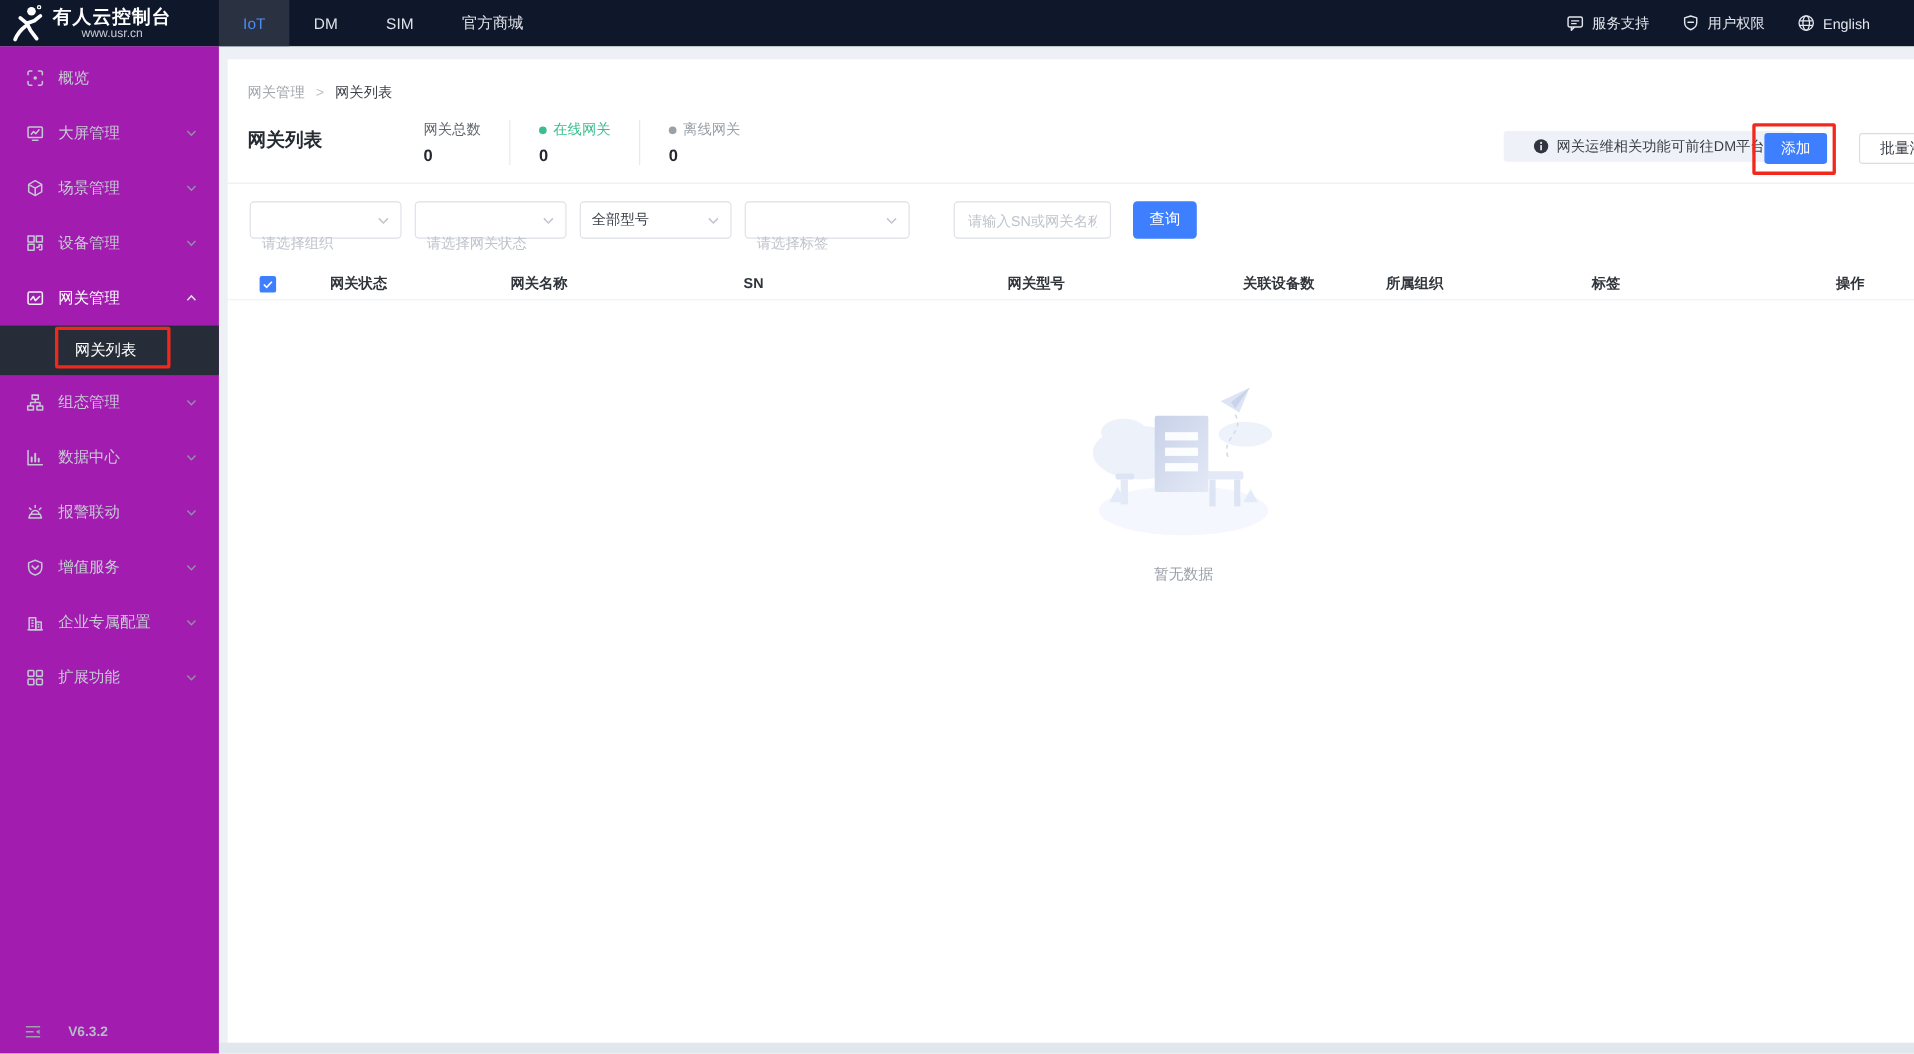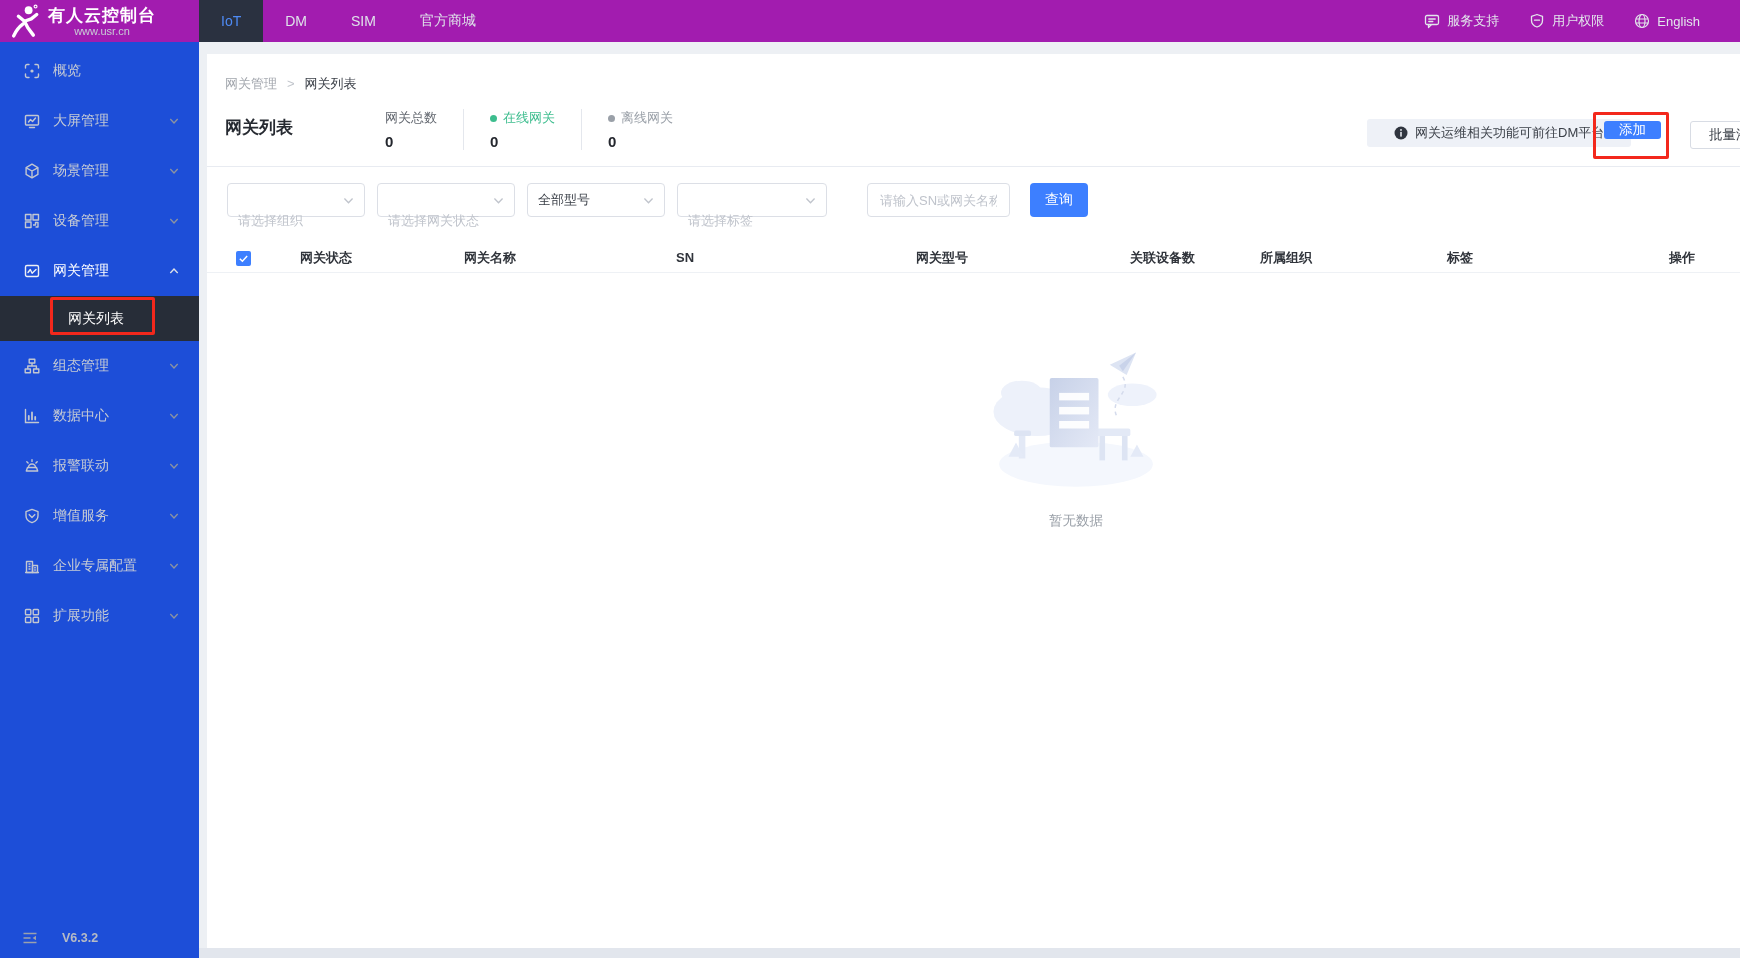--- a/index.html
+++ b/index.html
@@ -1,36 +1,36 @@
 <!DOCTYPE html>
 <html><head>
 <meta charset="utf-8">
 <style>
   html,body{margin:0;padding:0;background:#fff;}
   *{box-sizing:border-box;}
   .stage{position:relative;width:1740px;height:958px;overflow:hidden;
          font-family:"Liberation Sans","DejaVu Sans",sans-serif;background:#edf0f4;}
 
   
-  .topbar{position:absolute;left:0;top:0;width:1740px;height:42px;background:#a21caf;
+  .topbar{position:absolute;left:0;top:0;width:1740px;height:42px;background:#0f172a;
           display:flex;align-items:stretch;z-index:5;}
   .logo-block{width:199px;display:flex;align-items:center;padding-left:10px;flex:0 0 199px;cursor:pointer;}
   .logo-text{margin-left:6px;text-align:center;}
   .logo-title{color:#fff;font-size:17px;font-weight:bold;letter-spacing:1px;line-height:19px;}
   .logo-subtitle{color:#c9cdd6;font-size:11px;line-height:12px;}
   .topbar-tabs{display:flex;align-items:stretch;}
   .tab{display:flex;align-items:center;padding:0 22px;color:#dfe3ea;font-size:14px;cursor:pointer;}
   .tab.active{background:#2a3140;color:#4e8bf5;}
   .topbar-right{margin-left:auto;display:flex;align-items:center;gap:30px;padding-right:40px;}
   .tb-right-item{display:flex;align-items:center;gap:7px;color:#e3e6ec;font-size:13px;cursor:pointer;}
   .tb-icon{display:inline-flex;width:16px;height:16px;color:#e3e6ec;}
   .tb-icon svg{width:16px;height:16px;}
 
   
-  .sidebar{position:absolute;left:0;top:42px;width:199px;height:916px;background:#1d4ed8;z-index:4;}
+  .sidebar{position:absolute;left:0;top:42px;width:199px;height:916px;background:#a21caf;z-index:4;}
   .menu{padding-top:4px;}
   .menu-item{height:50px;display:flex;align-items:center;padding-left:24px;color:#c6cbd4;
              font-size:14px;cursor:pointer;}
   .mi-icon{display:inline-flex;width:16px;height:16px;color:#c2c7d1;flex:0 0 16px;}
   .mi-icon svg{width:16px;height:16px;}
   .mi-label{margin-left:13px;}
   .mi-chevron{margin-left:auto;margin-right:20px;display:inline-flex;color:#8d94a1;}
   .mi-chevron svg{width:10px;height:10px;}
   .menu-item.no-chev .mi-chevron{visibility:hidden;}
   .menu-item.chev-up .mi-chevron svg{transform:rotate(180deg);}
@@ -64,21 +64,21 @@
   .stat + .stat{border-left:1px solid #e4e7ed;padding-left:26px;}
   .stat-label{font-size:13px;color:#61666e;display:flex;align-items:center;gap:6px;height:18px;}
   .dot{width:7px;height:7px;border-radius:50%;display:none;}
   .dot.show{display:inline-block;}
   .stat-value{font-size:15px;font-weight:bold;color:#24272e;margin-top:6px;}
 
   .dm-notice{position:absolute;left:1160px;top:65px;height:28px;background:#eef1f7;border-radius:3px;
              display:flex;align-items:center;gap:7px;padding:0 27px;font-size:13px;color:#3a3f47;}
   .info-icon{display:inline-flex;width:14px;height:14px;}
   .btn{display:flex;align-items:center;justify-content:center;font-size:13.5px;border-radius:3px;cursor:pointer;}
-  .add-btn{position:absolute;left:1397px;top:67px;width:57px;height:18px;background:#3d7fff;color:#fff;border:none;}
+  .add-btn{position:absolute;left:1397px;top:67px;width:57px;height:28px;background:#3d7fff;color:#fff;border:none;}
   .batch-btn{position:absolute;left:1483px;top:67px;height:28px;padding:0 18px;background:#fff;
              color:#3a3f47;border:1px solid #d8dce4;white-space:nowrap;}
   .header-divider{position:absolute;left:0;top:112px;width:100%;height:1px;background:#e8ebf1;}
 
   
   .filter-row{position:absolute;left:20px;top:129px;display:flex;gap:12px;align-items:center;}
   .selects{display:flex;gap:12px;}
   .select{width:138px;height:34px;border:1px solid #dcdfe6;border-radius:4px;background:#fff;
           display:flex;align-items:center;padding:0 10px;font-size:13px;color:#3a3f47;cursor:pointer;}
   .selects .select:nth-child(4){width:150px;}

